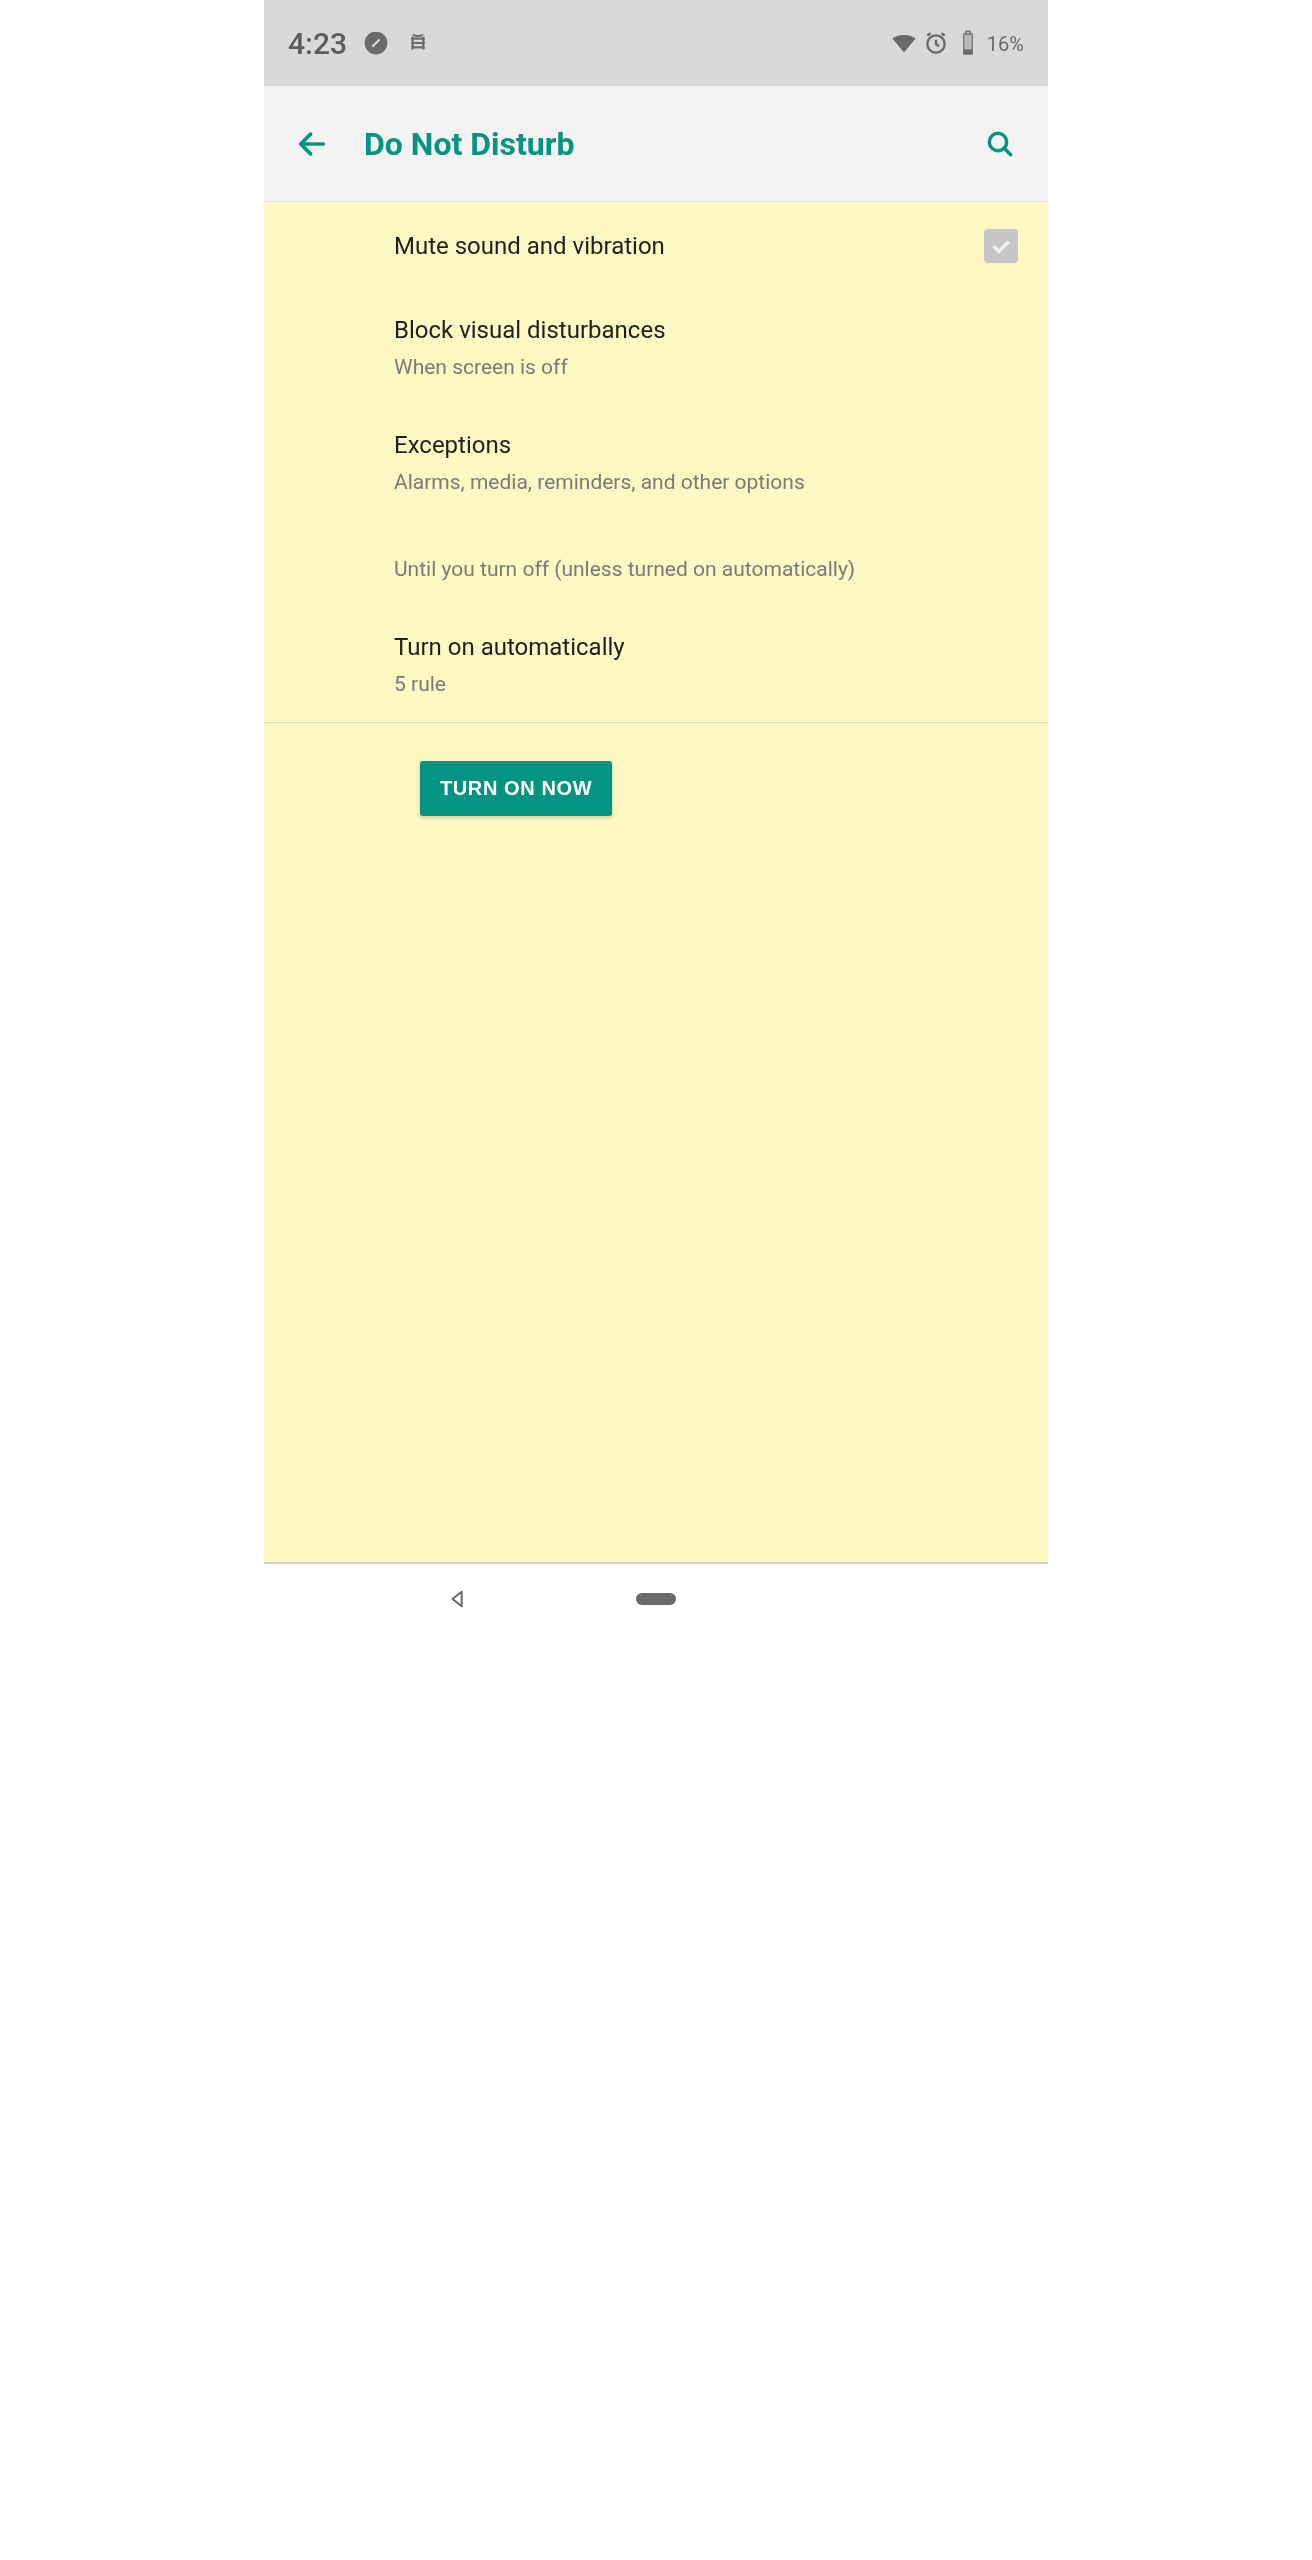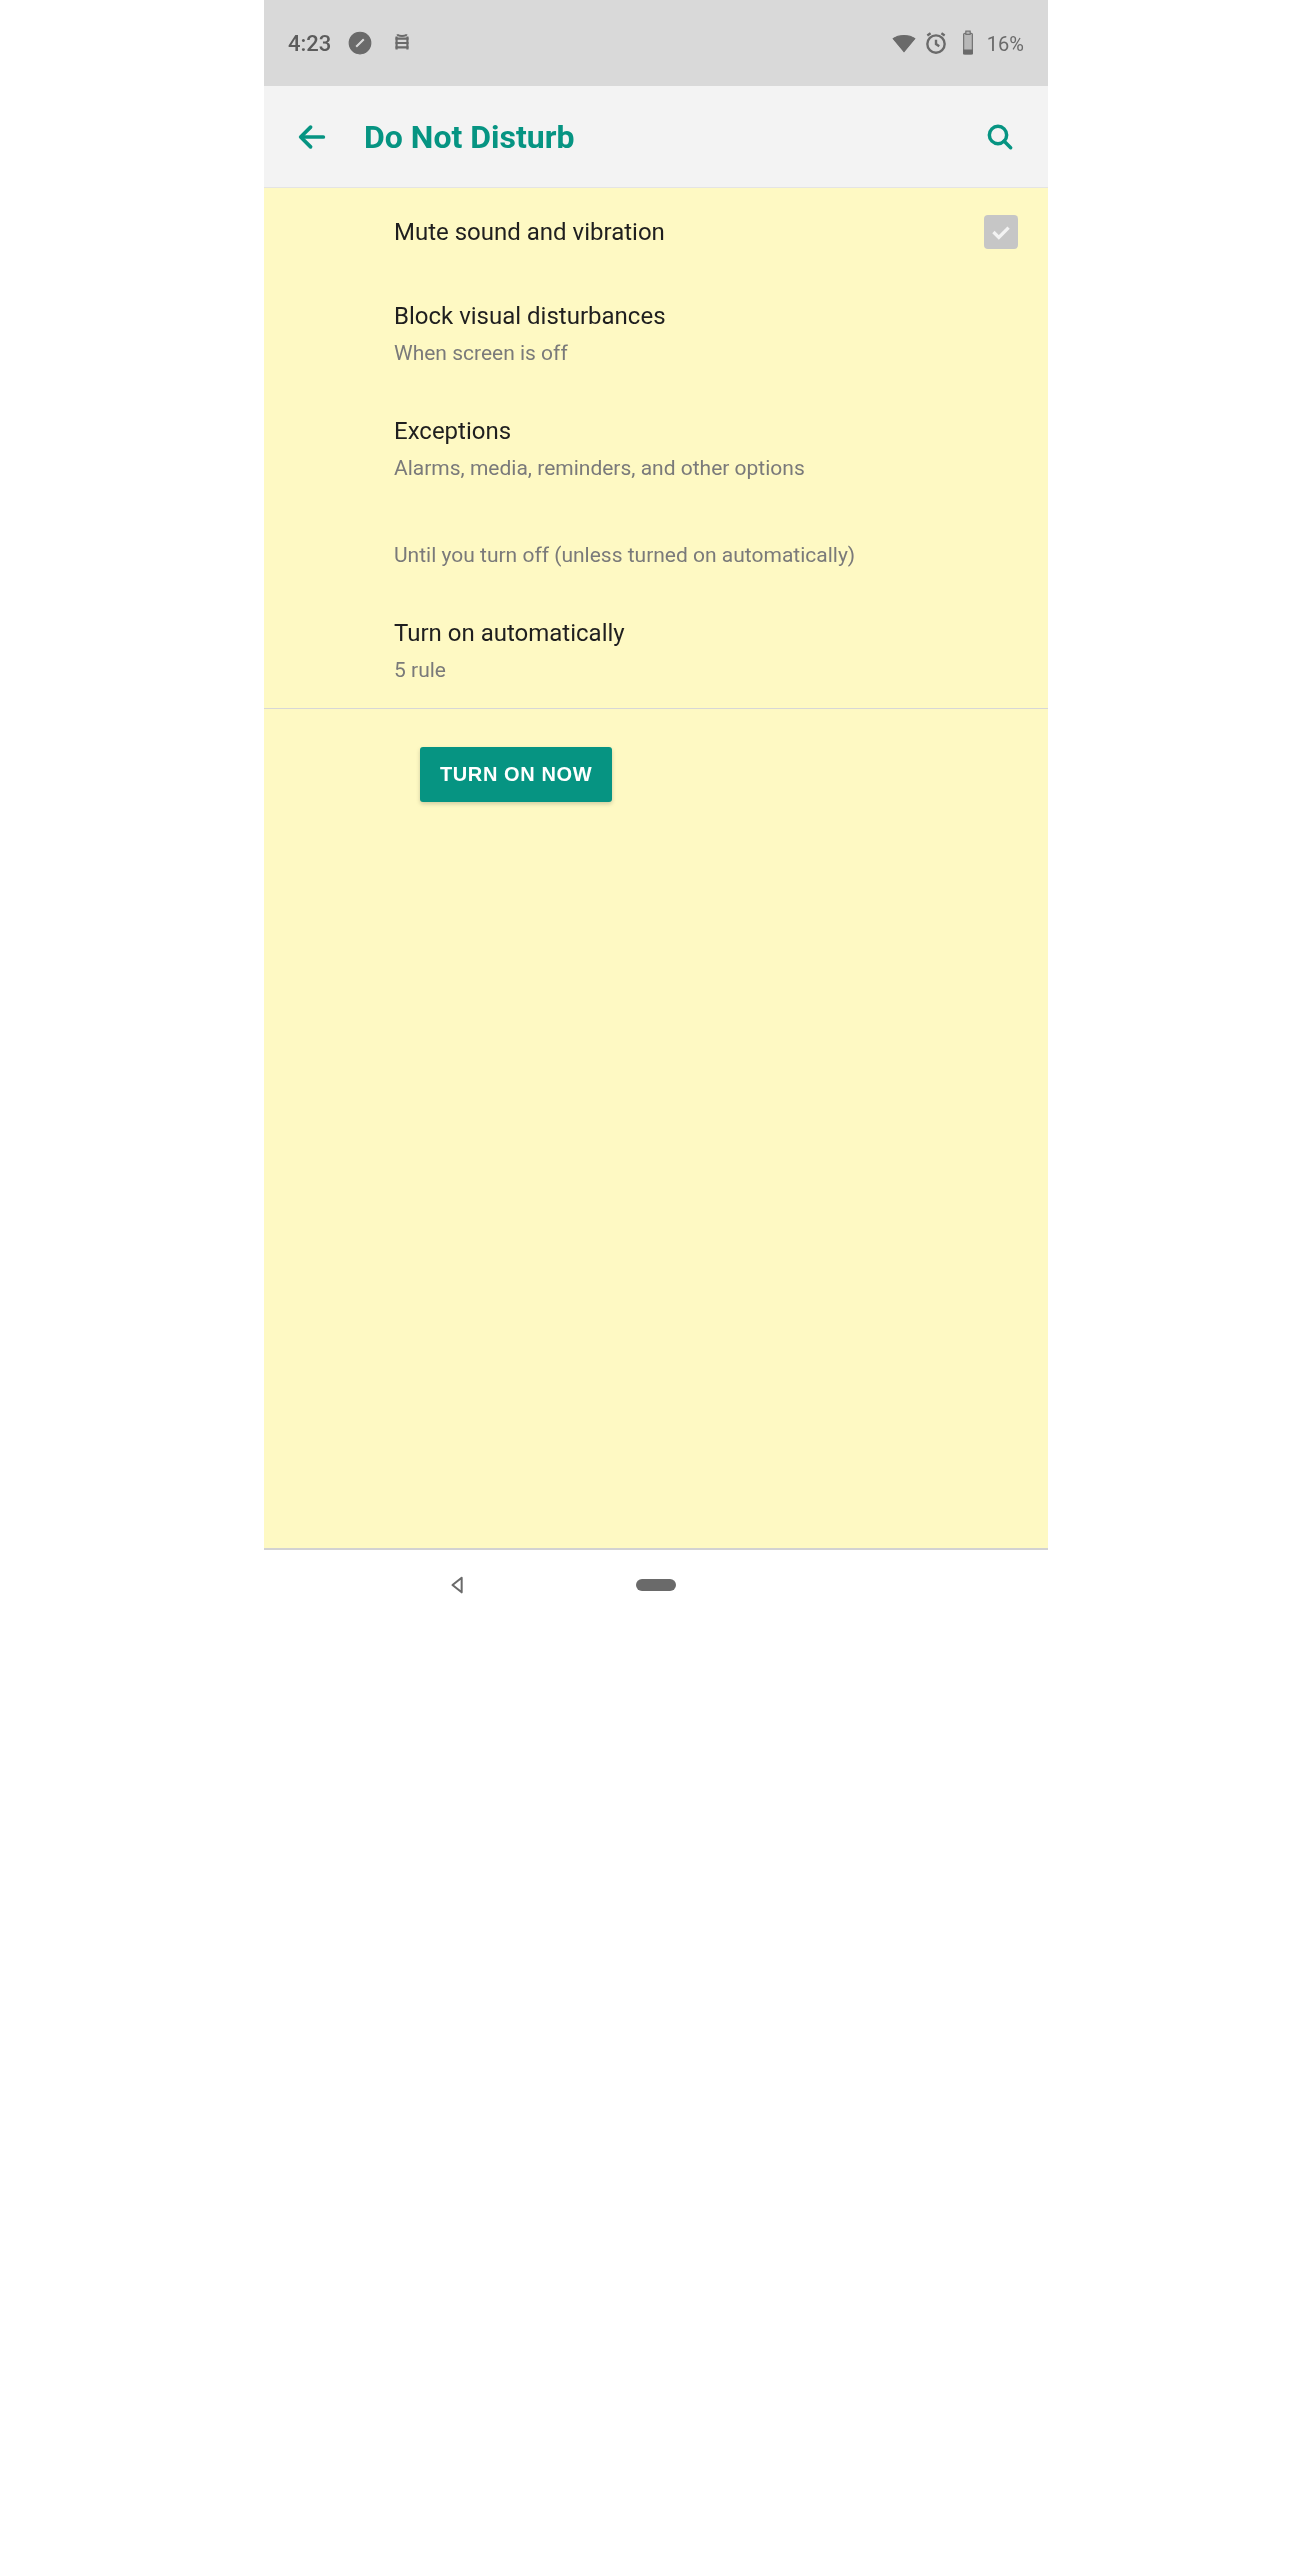--- a/index.html
+++ b/index.html
@@ -15,26 +15,26 @@
     height: 86px;
     background: #d9d9d9;
     display: flex;
     align-items: center;
     padding: 0 24px;
     font-size: 22px;
     color: #5c5c5c;
   }
   .statusbar .sb-left { display:flex; align-items:center; gap:16px; }
   .statusbar .sb-right { margin-left:auto; display:flex; align-items:flex-end; gap:6px; }
-  .statusbar .time { font-weight:500; font-size:22px; color:#5c5c5c; }
+  .statusbar .time { font-weight:500; font-size:30px; color:#5c5c5c; }
   .statusbar .bpct { font-size:20px; color:#6a6a6a; }
   .sb-icon { width:26px; height:26px; display:inline-flex; align-items:center; justify-content:center; fill:#6a6a6a; stroke:#6a6a6a; }
 
   .appbar {
-    height: 102px;
+    height: 116px;
     background: #f3f3f3;
     display:flex;
     align-items:center;
     padding: 0 24px;
     border-bottom: 1px solid #e4e4e4;
   }
   .appbar .back { width:48px; height:48px; display:flex; align-items:center; justify-content:center; cursor:pointer; }
   .appbar .title {
     color: #069482;
     font-size: 32px;

